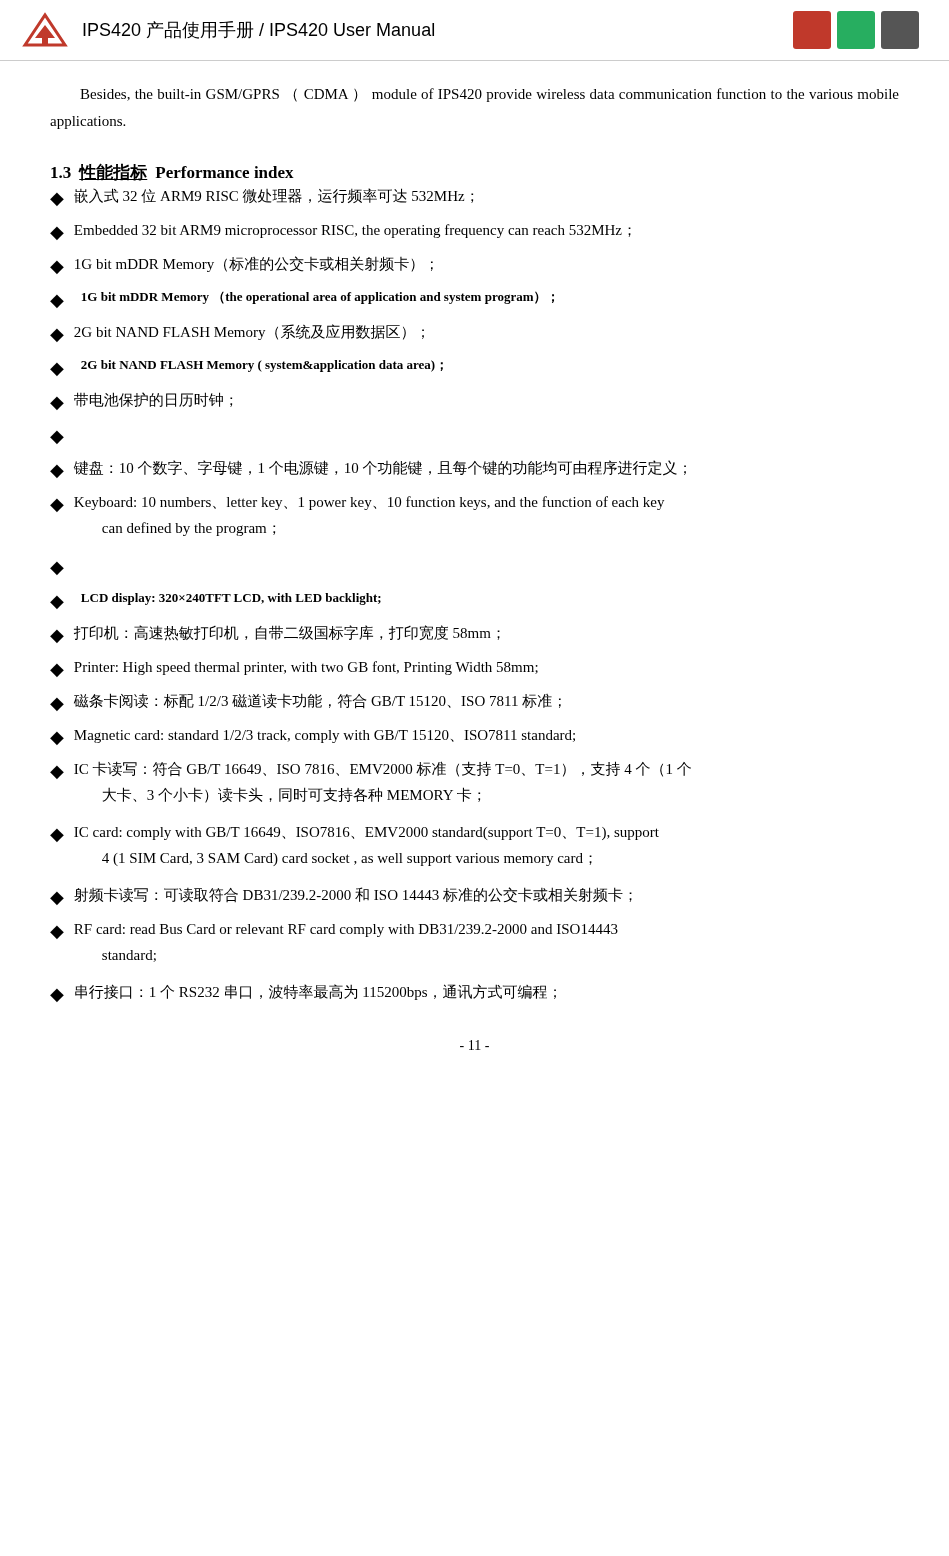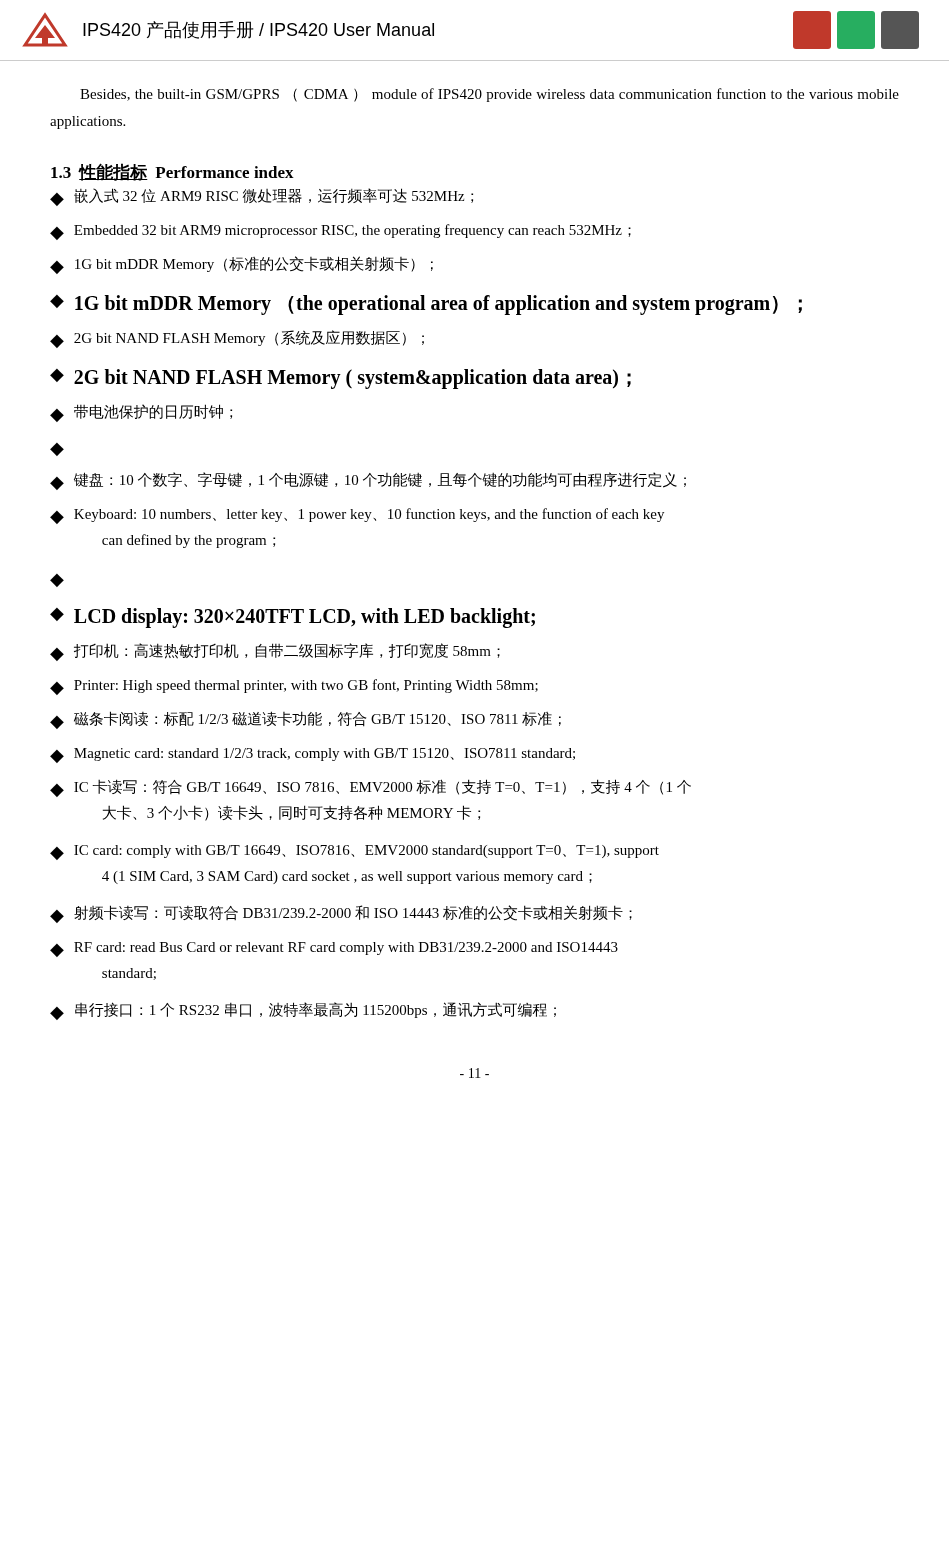--- a/index.html
+++ b/index.html
@@ -107,26 +107,27 @@
     .bullet-text.cn {
       font-size: 15px;
     }
 
     .bullet-text.en {
       font-size: 15px;
     }
 
     .bullet-text.bold-en {
       font-weight: bold;
-      font-size: 20px;
+      font-size: 13px;
+      margin-left: 7px;
     }
 
     .page-footer {
       text-align: center;
-      margin-top: 40px;
+      margin-top: 30px;
       font-size: 14px;
     }
 
     .indent-continuation {
       padding-left: 28px;
       text-align: justify;
       line-height: 1.7;
       margin-bottom: 6px;
     }
   </style>

